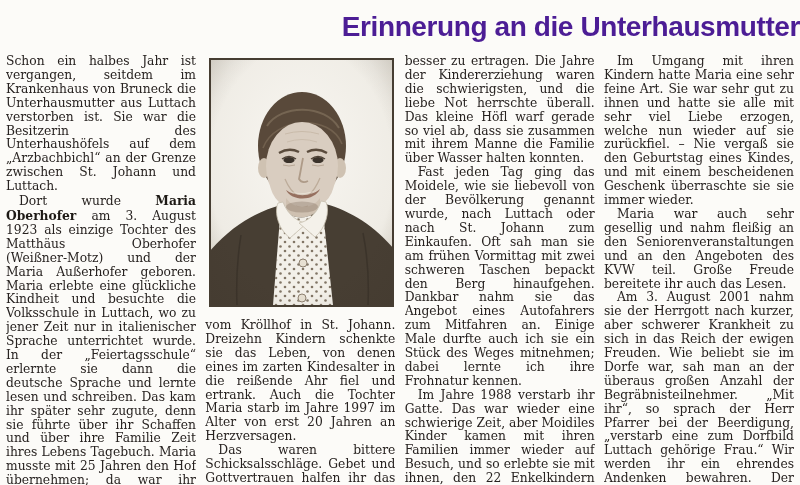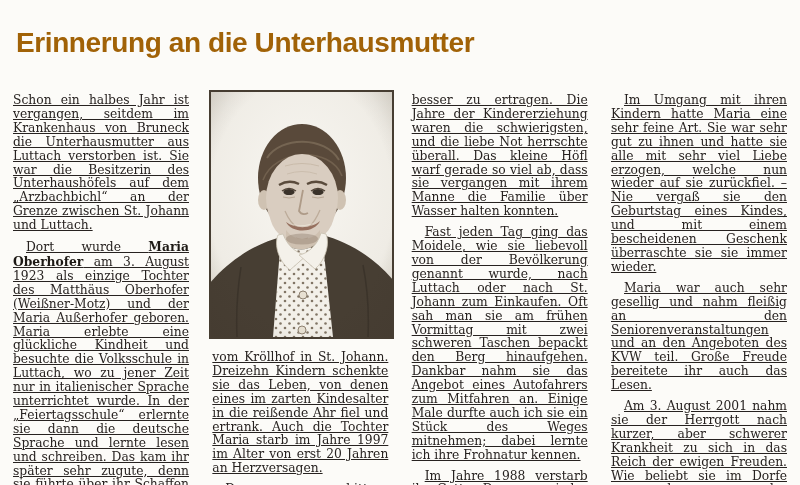--- a/index.html
+++ b/index.html
@@ -5,48 +5,48 @@
   html, body { margin:0; padding:0; }
   body {
     width:800px; height:485px;
     background:#fcfbf8;
     overflow:hidden;
     font-family:"DejaVu Serif", serif;
   }
   .page { width:800px; height:485px; position:relative; }
 
   h1.headline {
-    margin:16px; padding:11px 0 0 0;
+    margin:0; padding:11px 0 0 0;
     height:43px;
-    text-align:left;
+    text-align:right;
     font-family:"Liberation Sans", sans-serif;
     font-weight:700;
     font-size:28px;
     letter-spacing:-0.4px;
-    color:#a16207;
+    color:#4c1d95;
   }
 
   .cols {
     display:flex;
     justify-content:space-between;
     padding:1px 6px 0 6px;
     height:430px;
   }
   .col {
     flex:0 0 190px;
     width:190px;
     font-size:12.3px;
     line-height:13.9px;
     text-align:justify;
     color:#272220;
     overflow:hidden;
     hyphens:auto;
     -webkit-hyphens:auto;
   }
-  .col p { margin:7px;text-decoration:underline; }
+  .col p { margin:0; }
   .col p.indent { text-indent:13px; }
   b.name { font-weight:700; color:#1d1915; }
 
   figure.photo {
     margin:3px 0 12px 4px;
     width:181px; height:245px;
     border:2px solid #46three;
     border:2px solid #463d32;
     background:#f2efe9;
     padding:0;
@@ -139,21 +139,21 @@
           <circle cx="91" cy="238" r="4" fill="#e7e0d2" stroke="#8d8070" stroke-width="1"></circle>
 
           <rect width="181" height="245" fill="url(#vig)"></rect>
         </svg>
       </figure>
       <p><span>vom Kröllhof in St. Johann. Dreizehn Kindern schenkte sie das Leben, von denen eines im zarten Kindesalter in die reißende Ahr fiel und ertrank. Auch die Tochter Maria starb im Jahre 1997 im Alter von erst 20 Jahren an Herzversagen.</span></p>
       <p class="indent"><span>Das waren bittere Schicksalsschläge. Gebet und Gottvertrauen halfen ihr das Leid</span></p>
     </div>
 
     <div class="col">
-      <p><span>besser zu ertragen. Die Jahre der Kindererziehung waren die schwierigsten, und die liebe Not herrschte überall. Das kleine Höfl warf gerade so viel ab, dass sie vergangen mit ihrem Manne die Familie über Wasser halten konnten.</span></p>
+      <p><span>besser zu ertragen. Die Jahre der Kindererziehung waren die schwierigsten, und die liebe Not herrschte überall. Das kleine Höfl warf gerade so viel ab, dass sie zusammen mit ihrem Manne die Familie über Wasser halten konnten.</span></p>
       <p class="indent"><span>Fast jeden Tag ging das Moidele, wie sie liebevoll von der Bevölkerung genannt wurde, nach Luttach oder nach St. Johann zum Einkaufen. Oft sah man sie am frühen Vormittag mit zwei schweren Taschen bepackt den Berg hinaufgehen. Dankbar nahm sie das Angebot eines Autofahrers zum Mitfahren an. Einige Male durfte auch ich sie ein Stück des Weges mitnehmen; dabei lernte ich ihre Frohnatur kennen.</span></p>
       <p class="indent"><span>Im Jahre 1988 verstarb ihr Gatte. Das war wieder eine schwierige Zeit, aber Moidiles Kinder kamen mit ihren Familien immer wieder auf Besuch, und so erlebte sie mit ihnen, den 22 Enkelkindern und einem Urenkel viel Freude und Trost.</span></p>
     </div>
 
     <div class="col">
       <p class="indent"><span>Im Umgang mit ihren Kindern hatte Maria eine sehr feine Art. Sie war sehr gut zu ihnen und hatte sie alle mit sehr viel Liebe erzogen, welche nun wieder auf sie zurückfiel. – Nie vergaß sie den Geburtstag eines Kindes, und mit einem bescheidenen Geschenk überraschte sie sie immer wieder.</span></p>
       <p class="indent"><span>Maria war auch sehr gesellig und nahm fleißig an den Seniorenveranstaltungen und an den Angeboten des KVW teil. Große Freude bereitete ihr auch das Lesen.</span></p>
       <p class="indent"><span>Am 3. August 2001 nahm sie der Herrgott nach kurzer, aber schwerer Krankheit zu sich in das Reich der ewigen Freuden. Wie beliebt sie im Dorfe war, sah man an der überaus großen Anzahl der Begräbnisteilnehmer. „Mit ihr“, so sprach der Herr Pfarrer bei der Beerdigung, „verstarb eine zum Dorfbild Luttach gehörige Frau.“ Wir werden ihr ein ehrendes Andenken bewahren. Der Herr schenke ihr eine glückliche Auferstehung!</span></p>
     </div>
 

